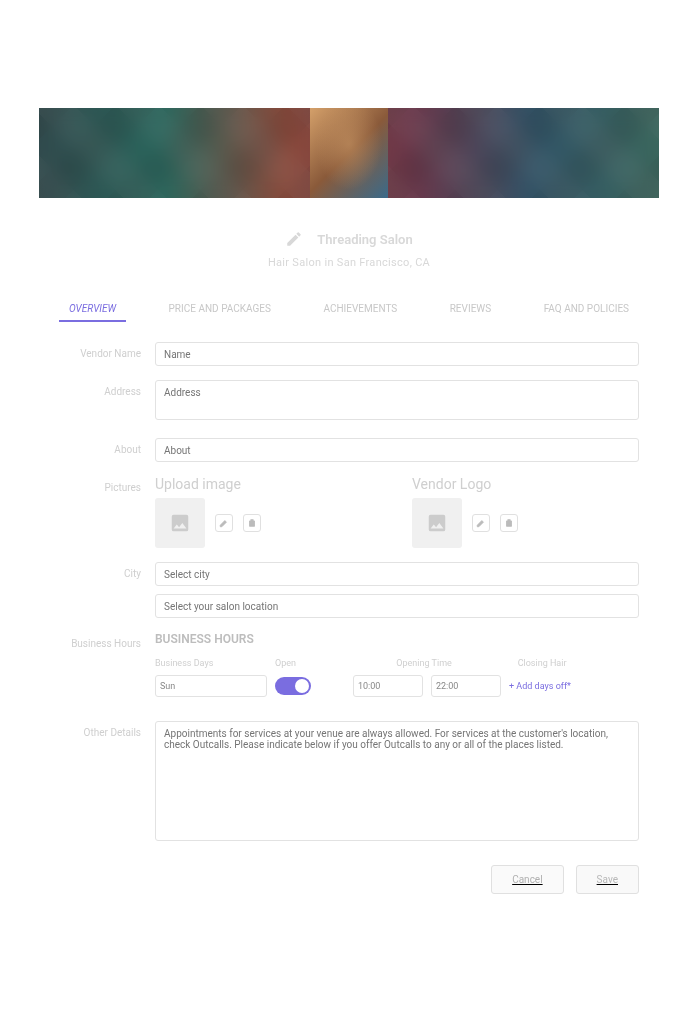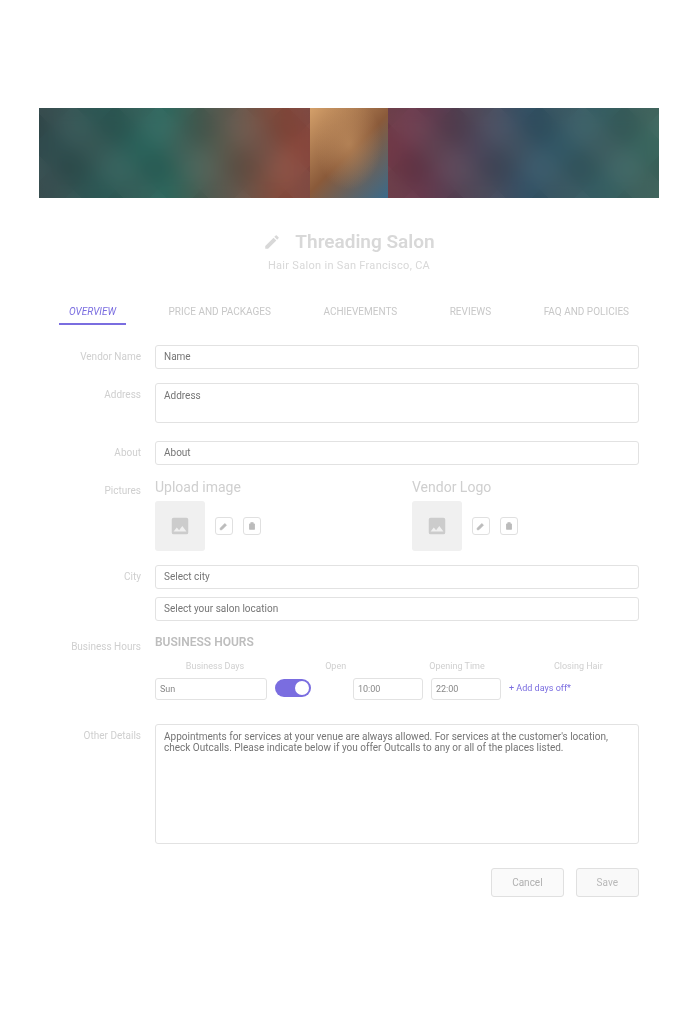--- a/index.html
+++ b/index.html
@@ -11,21 +11,21 @@
 .banner::before { content: ""; position: absolute; inset: 0; background:
   repeating-linear-gradient(45deg, rgba(255,255,255,0.08) 0 30px, transparent 30px 60px),
   repeating-linear-gradient(-45deg, rgba(0,0,0,0.1) 0 30px, transparent 30px 60px);
 }
 .banner-blur-left, .banner-blur-right { flex: 1; backdrop-filter: blur(8px); background: rgba(60,50,50,0.4); }
 .banner-center { width: 78px; height: 90px; background: linear-gradient(135deg, #d4a06a, #8a5a3a, #3a6a8a); position: relative; }
 .banner-center::after { content: ""; position: absolute; inset: 0; background: radial-gradient(ellipse at 50% 40%, rgba(200,150,100,0.6) 0%, transparent 60%); }
 
 
 .title-block { text-align: center; margin-top: 140px; }
-.title-main { font-size: 19px; font-weight: 600; color: #d8d8d8; display: inline-flex; align-items: center; gap: 14px; }
+.title-main { font-size: 13px; font-weight: 600; color: #d8d8d8; display: inline-flex; align-items: center; gap: 14px; }
 .title-main svg { width: 18px; height: 18px; fill: #d8d8d8; }
 .title-sub { font-size: 11px; color: #d8d8d8; margin-top: 4px; letter-spacing: 0.3px; }
 
 
 .tabs { display: flex; gap: 0; margin: 28px auto 0; width: 580px; justify-content: space-between; font-size: 10px; }
 .tab { padding: 6px 10px; color: #c8c8c8; position: relative; cursor: pointer; }
 .tab.active { color: #7a6de0; font-style: italic; }
 .tab.active::after { content: ""; position: absolute; left: 0; right: 0; bottom: -2px; height: 2px; background: #7a6de0; }
 
 
@@ -45,36 +45,36 @@
 .img-label { font-size: 14px; color: #cfcfcf; margin-bottom: 6px; }
 .img-line { display: flex; align-items: center; gap: 10px; }
 .img-box { width: 50px; height: 50px; background: #f0f0f0; border-radius: 3px; display: flex; align-items: center; justify-content: center; }
 .img-box svg { width: 22px; height: 22px; fill: #ccc; }
 .icon-btn { width: 18px; height: 18px; border-radius: 3px; border: 1px solid #e0e0e0; background: #fff; display: flex; align-items: center; justify-content: center; cursor: pointer; }
 .icon-btn svg { width: 10px; height: 10px; stroke: #bbb; fill: none; stroke-width: 2; }
 
 
 .section-title { font-size: 12px; font-weight: 600; color: #bdbdbd; margin-bottom: 12px; }
 .hours-head { display: flex; font-size: 9px; color: #cfcfcf; margin-bottom: 6px; }
-.hours-head > div { flex: 1; text-align: center; }
+.hours-head > div { flex: 1; }
 .hours-head > div:first-child { flex: 0 0 120px; }
 .hours-row { display: flex; align-items: center; margin-bottom: 10px; gap: 8px; }
 .hours-day { flex: 0 0 112px; }
 .hours-cell { flex: 0 0 70px; }
 .select.small { height: 22px; font-size: 9px; padding: 2px 4px; }
 
 
 .toggle { width: 36px; height: 18px; border-radius: 9px; background: #e0e0e0; position: relative; cursor: pointer; }
 .toggle.on { background: #7a6de0; }
 .toggle .knob { position: absolute; width: 14px; height: 14px; border-radius: 50%; background: #fff; top: 2px; left: 2px; transition: left 0.2s; }
 .toggle.on .knob { left: 20px; }
 .days-off { font-size: 9px; color: #7a6de0; cursor: pointer; }
 
 
-.actions { display: flex; justify-content: flex-end; gap: 12px; width: 580px; margin: 20px auto 0; }
+.actions { display: flex; justify-content: flex-end; gap: 12px; width: 580px; margin: 20px auto 0; text-decoration: underline; }
 .btn { padding: 8px 20px; border-radius: 3px; font-size: 10px; cursor: pointer; border: 1px solid #e0e0e0; background: #fafafa; color: #b0b0b0; }
 .btn.primary { background: #f9f9f9; color: #b8b8b8; }
 </style>
 </head>
 <body>
 
 <div class="page">
 
   <div class="banner">
     <div class="banner-blur-left"></div>

